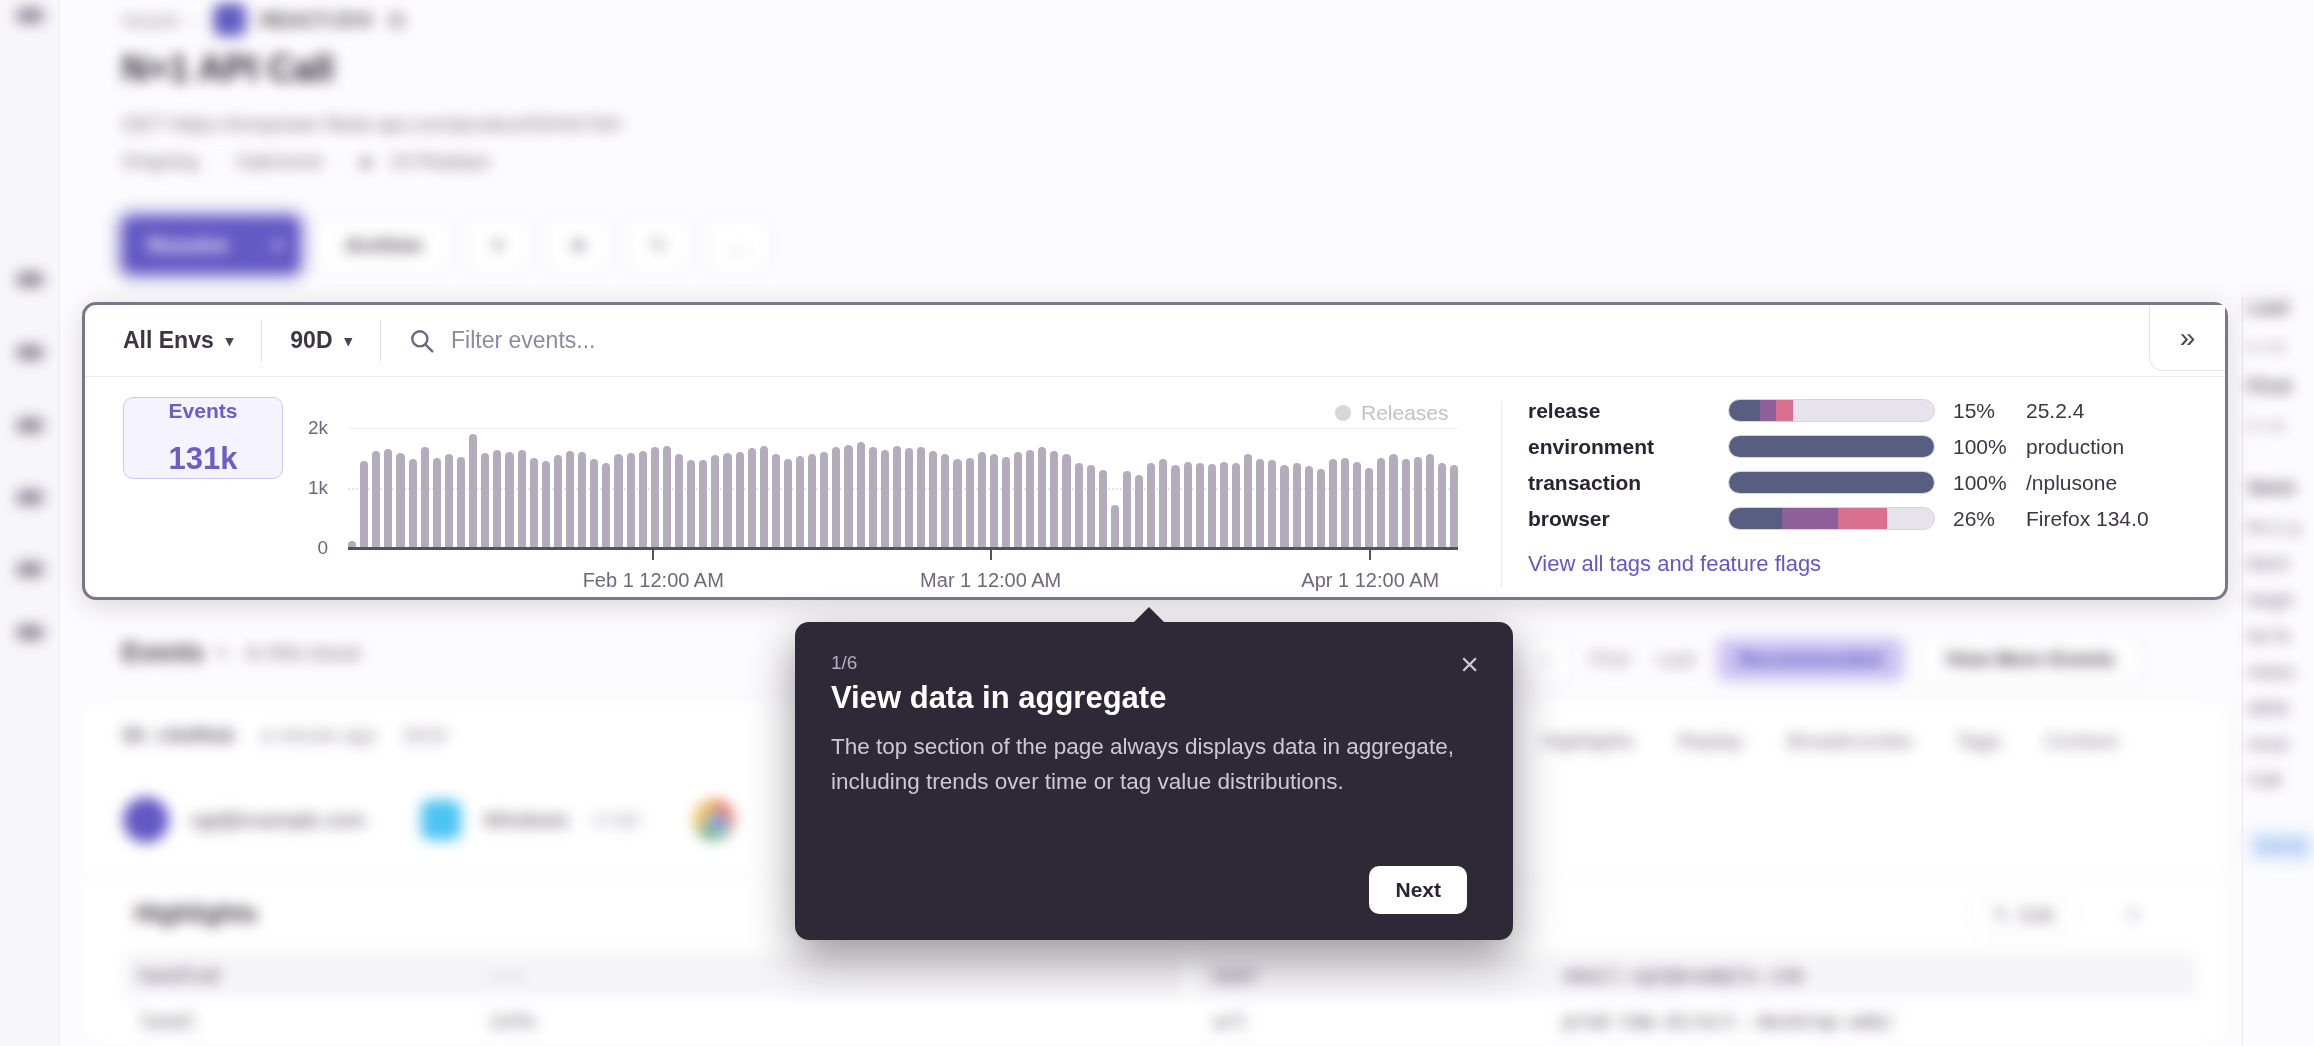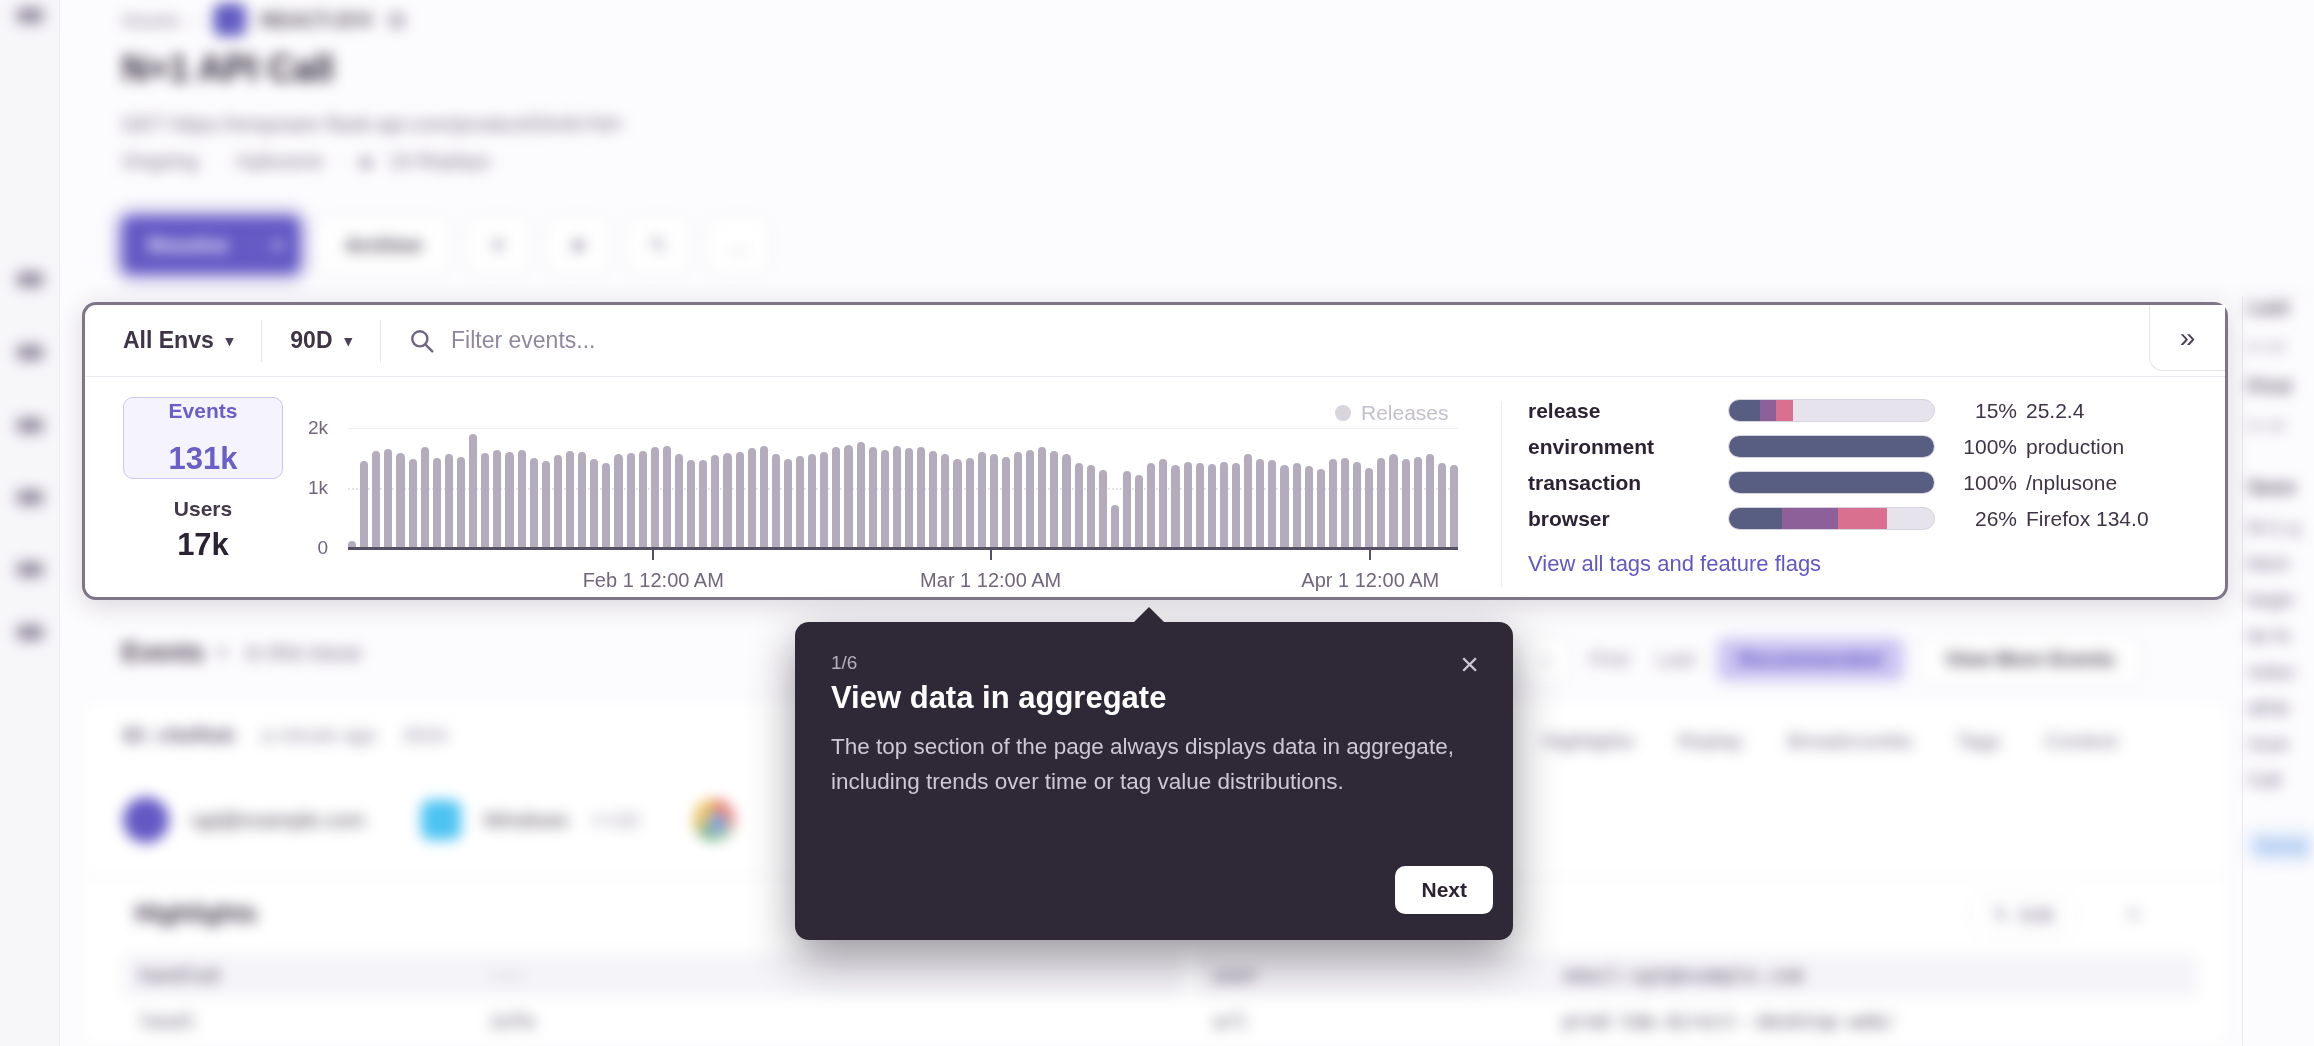--- a/index.html
+++ b/index.html
@@ -136,37 +136,37 @@
   #agg-vdiv { position:absolute; left:1416px; top:96px; width:1px; height:186px; background:#eceaf0; }
 
   
   #tag-rows { position:absolute; left:1443px; top:92px; width:672px; }
   .tag-row { display:flex; align-items:center; height:27px; margin-bottom:9px; }
   .tag-key { width:200px; font-size:21px; font-weight:bold; color:#2b2233; }
   .tag-bar { width:207px; height:23px; border-radius:12px; background:#e6e3ec; border:1px solid #d6d2de; overflow:hidden; display:flex; }
   .tag-seg { height:100%; }
   .tag-seg.dotted { background-image:radial-gradient(rgba(255,255,255,0.55) 1.5px, transparent 1.6px); background-size:8px 8px; }
   .tag-val { display:flex; font-size:21px; color:#3e3446; margin-left:18px; }
-  .tag-pct { width:64px; text-align:right; }
+  .tag-pct { width:64px; }
   .tag-name { margin-left:9px; }
   #tags-link { position:absolute; left:1443px; top:246px; font-size:22px; color:#6257c7; }
 
   
   #tour-popup {
     position:absolute; left:795px; top:622px; width:718px; height:318px; z-index:5;
     background:#2f2937; border-radius:14px; box-shadow:0 18px 46px rgba(25,18,31,0.45);
     padding:30px 36px;
   }
   #tour-arrow { position:absolute; top:-15px; left:338px; width:0; height:0;
     border-left:16px solid transparent; border-right:16px solid transparent; border-bottom:16px solid #2f2937; }
   .tour-step { font-size:19px; color:#b6aec0; }
   #tour-close { position:absolute; right:34px; top:26px; font-size:32px; color:#cfc8d8; line-height:1; }
   .tour-title { margin-top:6px; font-size:31px; font-weight:bold; color:#ffffff; }
   .tour-body { margin-top:14px; font-size:22.5px; line-height:1.55; color:#cdc7d6; width:630px; }
-  #tour-next { position:absolute; right:20px; bottom:26px; background:#ffffff; color:#2b2233; font-size:21px; font-weight:bold; border-radius:10px; padding:12px 26px; }
+  #tour-next { position:absolute; right:46px; bottom:26px; background:#ffffff; color:#2b2233; font-size:21px; font-weight:bold; border-radius:10px; padding:12px 26px; }
 </style>
 </head>
 <body>
 
 <div id="left-rail">
   <div class="blurred" id="rail-items">
       <div class="rail-item" style="top: 8px;"></div>
       <div class="rail-item" style="top: 272px;"></div>
       <div class="rail-item" style="top: 345px;"></div>
       <div class="rail-item" style="top: 418px;"></div>
@@ -296,24 +296,20 @@
       </svg>
       <input id="filter-input" value="" placeholder="Filter events..." style="">
     </div>
     <div id="collapse-btn">»</div>
   </div>
 
   <div id="stat-events">
     <div class="stat-label-ev">Events</div>
     <div class="stat-value-ev">131k</div>
   </div>
-  <div id="stat-users">
-    <div class="stat-label-us">Users</div>
-    <div class="stat-value-us">17k</div>
-  </div>
 
   <div id="legend">
     <span class="legend-dot"></span>
     <span class="legend-text">Releases</span>
   </div>
 
   <div id="chart">
     <div class="grid-top"></div>
     <div class="grid-mid"></div>
     <div id="bars">

